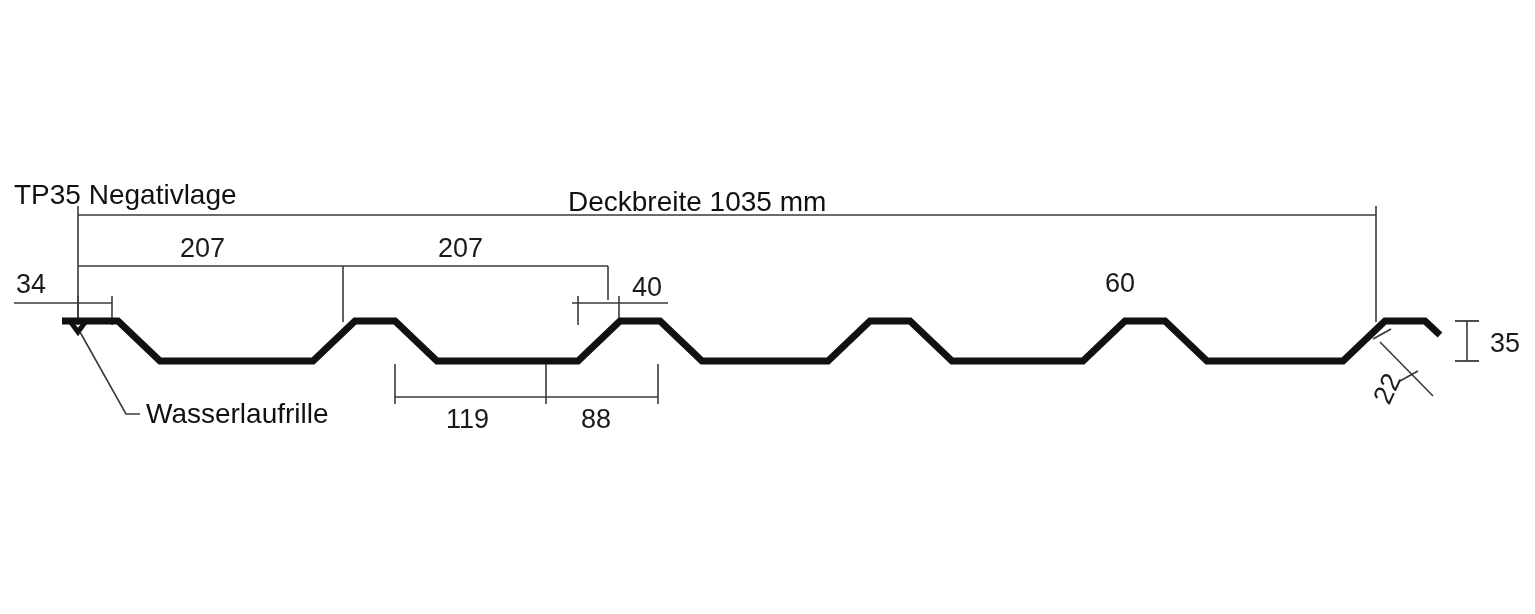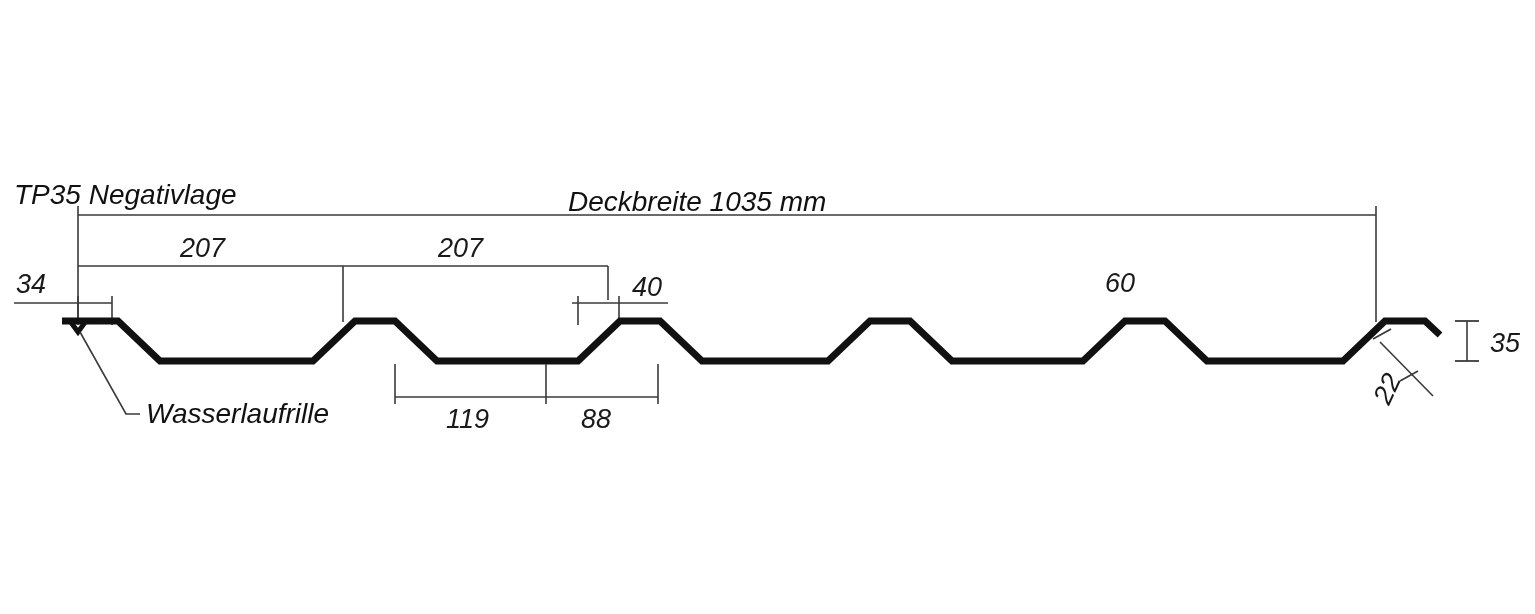--- a/index.html
+++ b/index.html
@@ -4,21 +4,21 @@
 <title>TP35 Negativlage Profilzeichnung</title>
 <style>
   html,body{margin:0;padding:0;background:#ffffff;}
   body{
     width:1535px;height:614px;
     font-family:"Liberation Sans","DejaVu Sans",sans-serif;
     color:#000;
     overflow:hidden;
     position:relative;
   }
-  #stage{position:absolute;left:0;top:0;width:1226px;height:614px;font-style:italic;}
+  #stage{position:absolute;left:0;top:0;width:1226px;height:614px;}
   svg{display:block;}
   .dimtext{
     font-family:"Liberation Sans","DejaVu Sans",sans-serif;
     font-size:27px;
     fill:#1a1a1a;
   }
   .labeltext{
     font-family:"Liberation Sans","DejaVu Sans",sans-serif;
     font-size:28px;
     fill:#111111;

